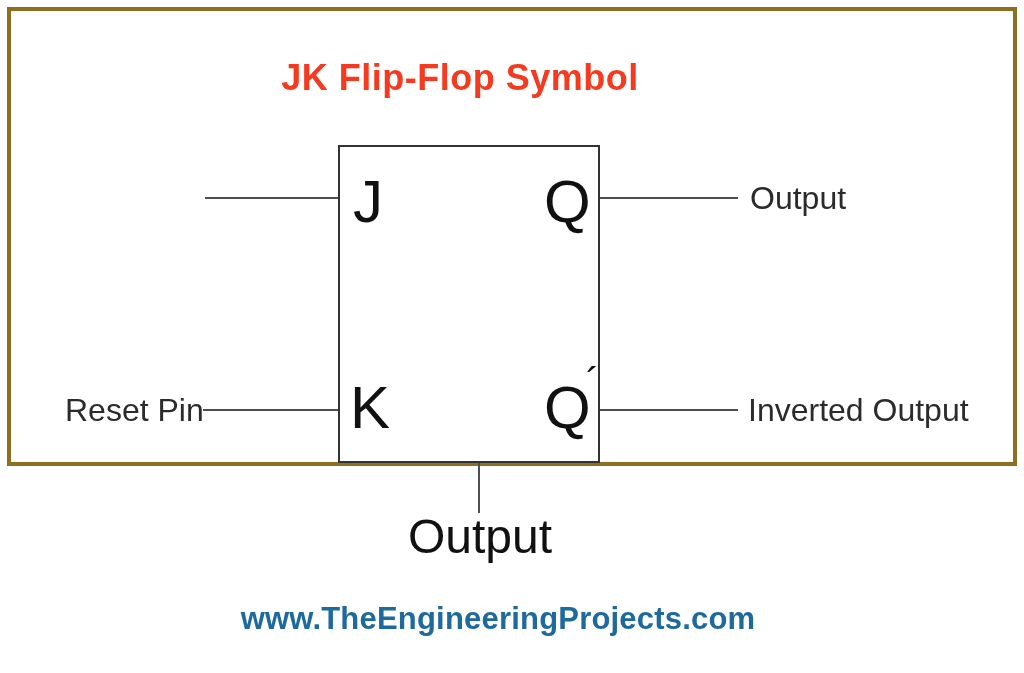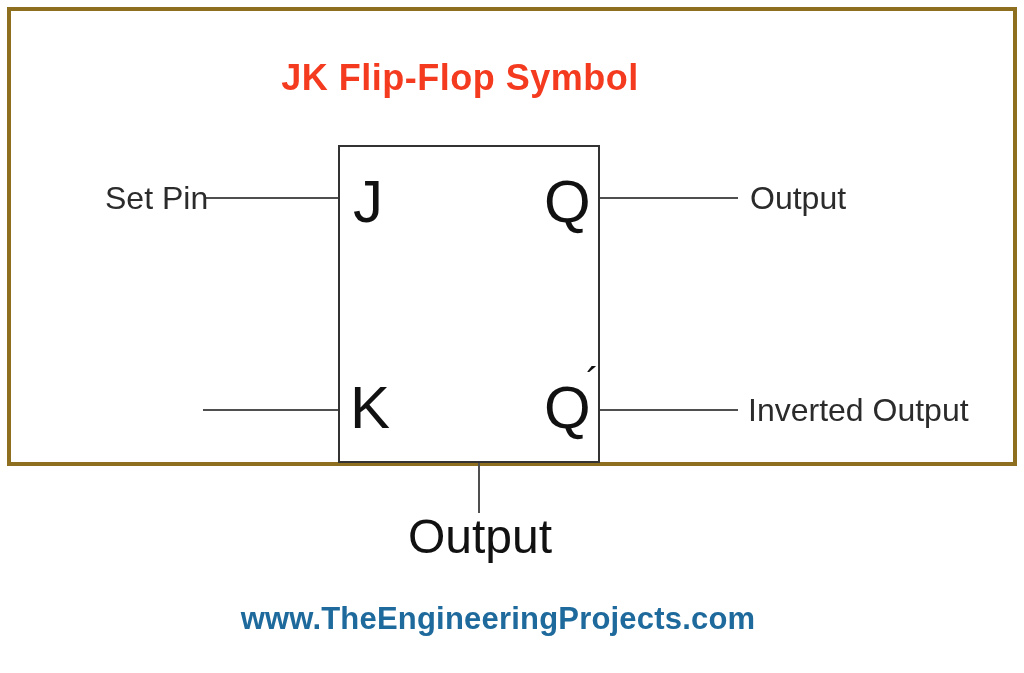--- a/index.html
+++ b/index.html
@@ -66,20 +66,20 @@
     <span>Q</span>
     <span class="qbar-accent">´</span>
   </div>
 
   <div class="wire wire-set"></div>
   <div class="wire wire-reset"></div>
   <div class="wire wire-output"></div>
   <div class="wire wire-inverted"></div>
   <div class="wire wire-clock"></div>
 
-  <div class="lbl lbl-set">Set Pin</div>
+  <div class="lbl lbl-reset">Reset Pin</div>
   <div class="lbl lbl-inverted">Inverted Output</div>
   <div class="lbl lbl-output">Output</div>
   <div class="lbl-clock">Output</div>
 
   <div class="footer">www.TheEngineeringProjects.com</div>
 
 </div>
 
 </body></html>

